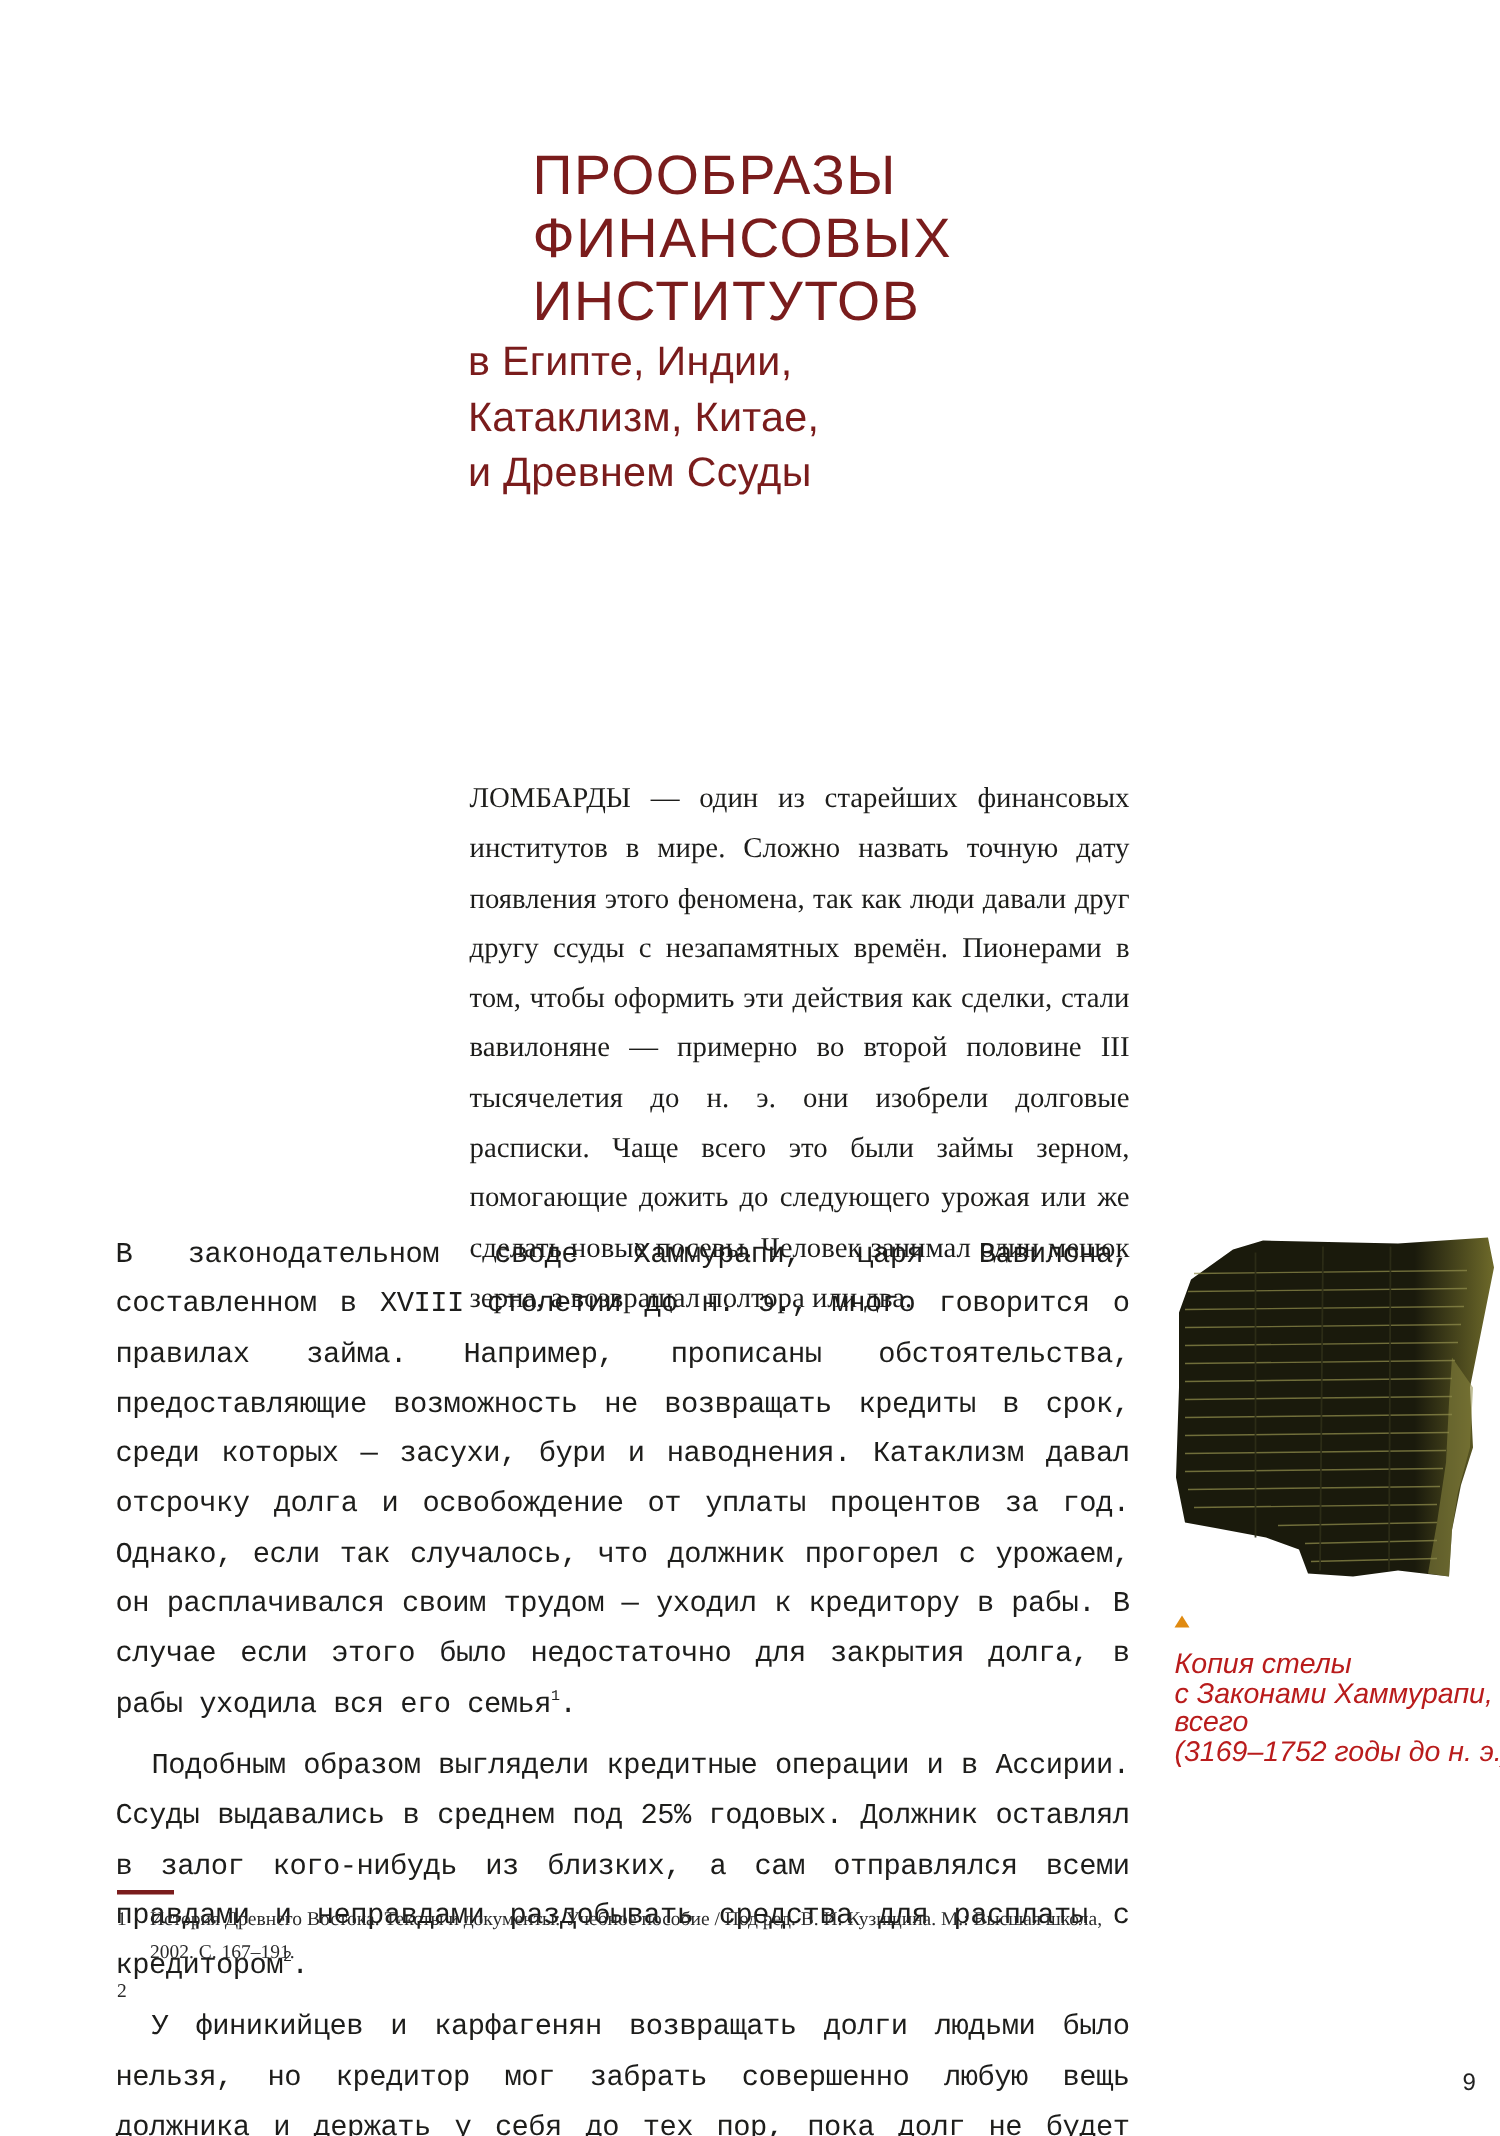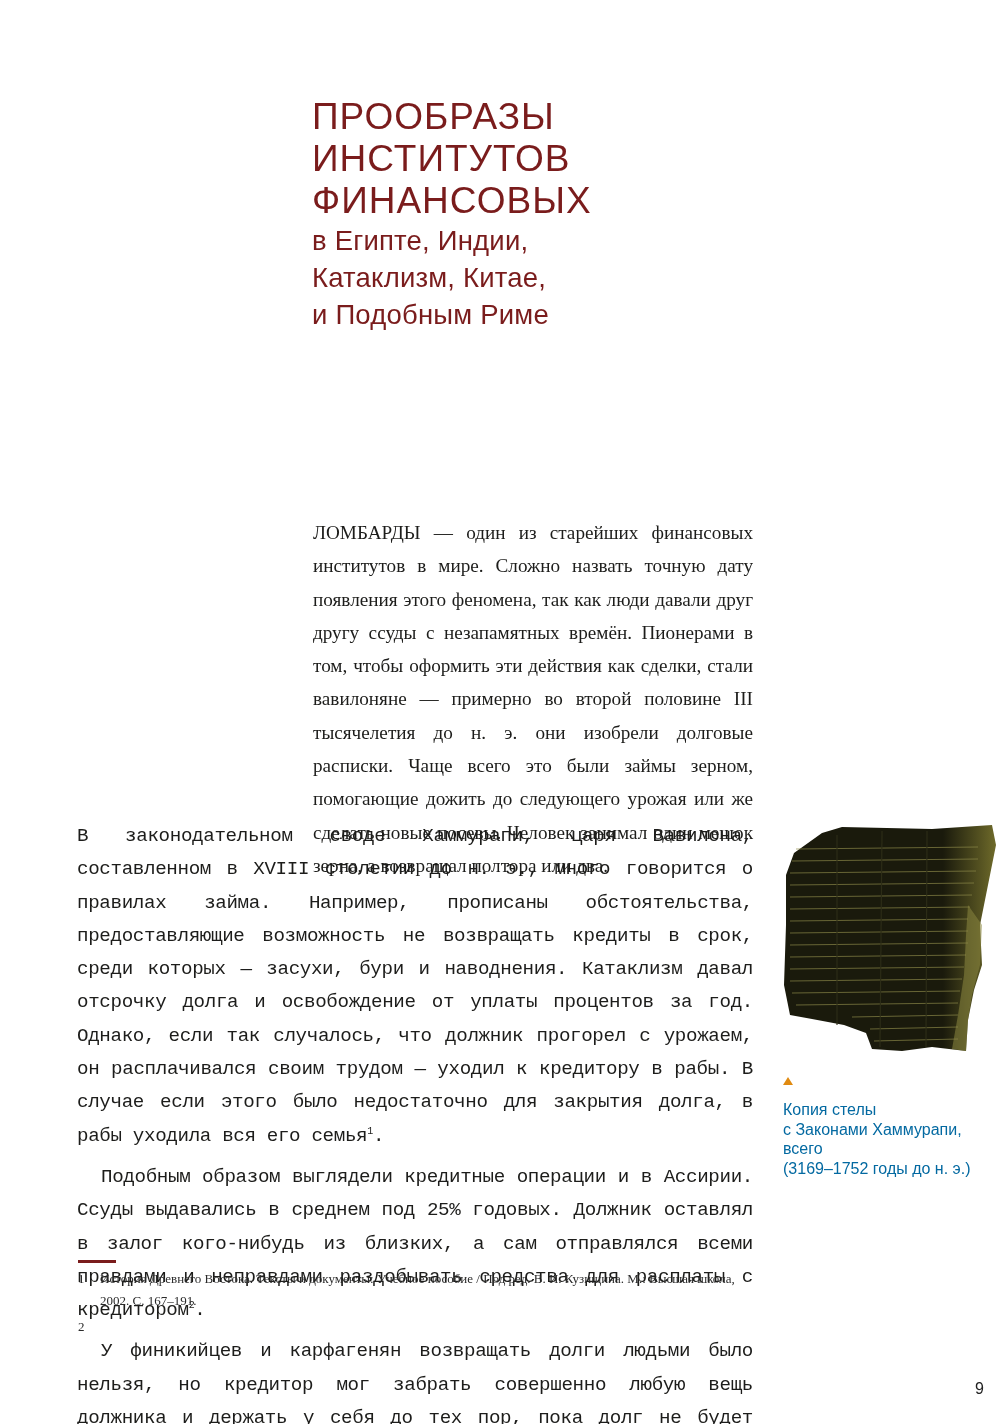--- a/index.html
+++ b/index.html
@@ -8,21 +8,21 @@
       font-family: "Liberation Serif", "DejaVu Serif", serif;
       color: #1d1d1b;
     }
     .title {
       position: absolute; left: 312px; top: 96px; width: 340px;
       color: #7a1c1c;
       font-family: "Liberation Sans", "DejaVu Sans", sans-serif;
       margin: 0; font-weight: normal;
     }
     .title .caps {
-      display: block; font-size: 37px; line-height: 42px; letter-spacing: 1px;
+      display: block; font-size: 37px; line-height: 42px; letter-spacing: 1px; margin-left: 43px;
     }
     .title .sub {
       display: block; font-size: 27.5px; line-height: 36px; letter-spacing: 0.2px;
       margin-top: 1px;
     }
     .intro {
       position: absolute; left: 313px; top: 516px; width: 440px;
       font-size: 19.2px; line-height: 33.3px; text-align: justify;
       margin: 0;
     }
@@ -40,21 +40,21 @@
     }
     .caption-marker {
       position: absolute; left: 783px; top: 1077px;
       width: 0; height: 0;
       border-left: 5px solid transparent; border-right: 5px solid transparent;
       border-bottom: 8px solid #e08a10;
     }
     .caption {
       position: absolute; left: 783px; top: 1100px; width: 215px;
       font-family: "Liberation Sans", "DejaVu Sans", sans-serif;
-      font-size: 16px; line-height: 19.5px; color: #0369a1;
+      font-style: italic; font-size: 19px; line-height: 19.5px; color: #b91c1c;
     }
     .caption span { display: block; white-space: nowrap; }
     .fn-rule {
       position: absolute; left: 78px; top: 1260px; width: 38px; height: 3px;
       background: #7a1c1c;
     }
     .footnotes {
       position: absolute; left: 78px; top: 1268px; width: 660px;
       font-size: 13px; line-height: 22px; color: #2a2a2a;
     }
@@ -64,25 +64,25 @@
       position: absolute; left: 975px; top: 1380px;
       font-family: "Liberation Sans", "DejaVu Sans", sans-serif;
       font-size: 16px; color: #222;
     }
   </style>
 </head>
 <body>
 
 <h1 class="title">
   <span class="caps">ПРООБРАЗЫ</span>
+  <span class="caps">ФИНАНСОВЫХ</span>
   <span class="caps">ИНСТИТУТОВ</span>
-  <span class="caps">ФИНАНСОВЫХ</span>
   <span class="sub">в Египте, Индии,</span>
   <span class="sub">Катаклизм, Китае,</span>
-  <span class="sub">и Подобным Риме</span>
+  <span class="sub">и Древнем Ссуды</span>
 </h1>
 
 <p class="intro"><span>ЛОМБАРДЫ</span><span> — один из старейших финансовых институтов в мире. Сложно назвать точную дату появления этого феномена, так как люди давали друг другу ссуды с незапамятных времён. Пионерами в том, чтобы оформить эти действия как сделки, стали вавилоняне — примерно во второй половине III тысячелетия до н. э. они изобрели долговые расписки. Чаще всего это были займы зерном, помогающие дожить до следующего урожая или же сделать новые посевы. Человек занимал один мешок зерна, а возвращал полтора или два.</span></p>
 
 <div class="body">
   <p><span>В законодательном своде Хаммурапи, царя Вавилона, составленном в XVIII столетии до н. э., много говорится о правилах займа. Например, прописаны обстоятельства, предоставляющие возможность не возвращать кредиты в срок, среди которых — засухи, бури и наводнения. Катаклизм давал отсрочку долга и освобождение от уплаты процентов за год. Однако, если так случалось, что должник прогорел с урожаем, он расплачивался своим трудом — уходил к кредитору в рабы. В случае если этого было недостаточно для закрытия долга, в рабы уходила вся его семья</span><sup>1</sup><span>.</span></p>
   <p class="indent"><span>Подобным образом выглядели кредитные операции и в Ассирии. Ссуды выдавались в среднем под 25% годовых. Должник оставлял в залог кого-нибудь из близких, а сам отправлялся всеми правдами и неправдами раздобывать средства для расплаты с кредитором</span><sup>2</sup><span>.</span></p>
   <p class="indent"><span>У финикийцев и карфагенян возвращать долги людьми было нельзя, но кредитор мог забрать совершенно любую вещь должника и держать у себя до тех пор, пока долг не будет оплачен.</span></p>
 </div>
 

